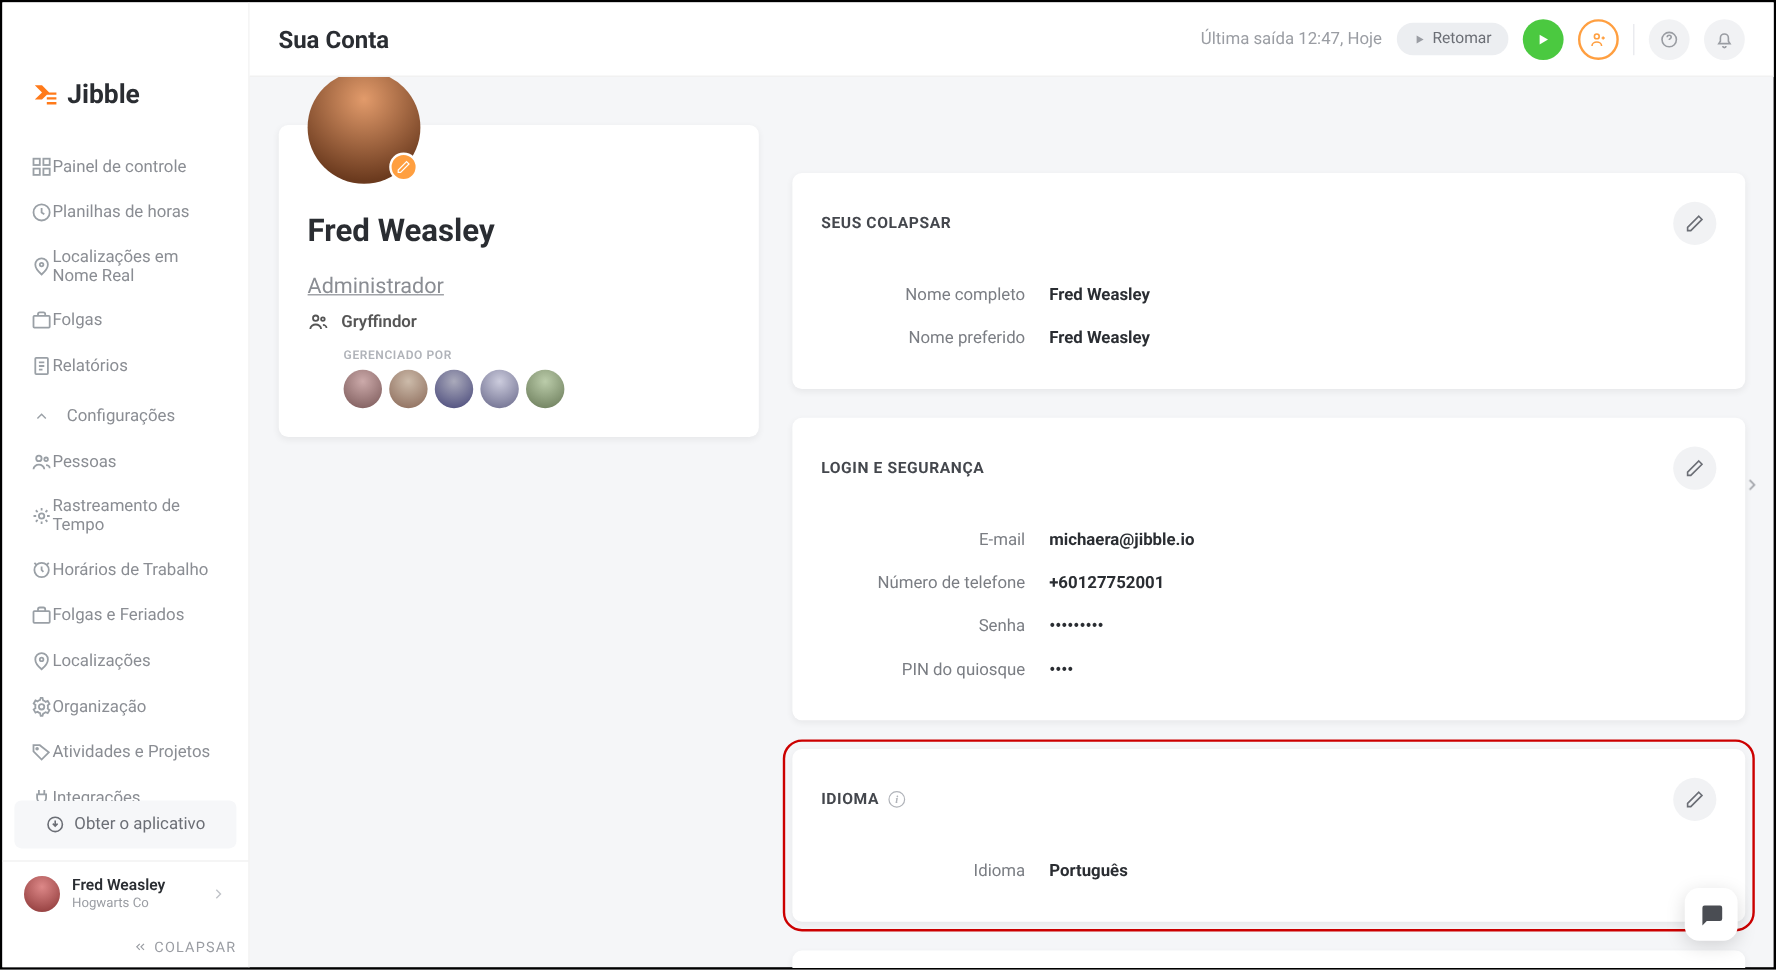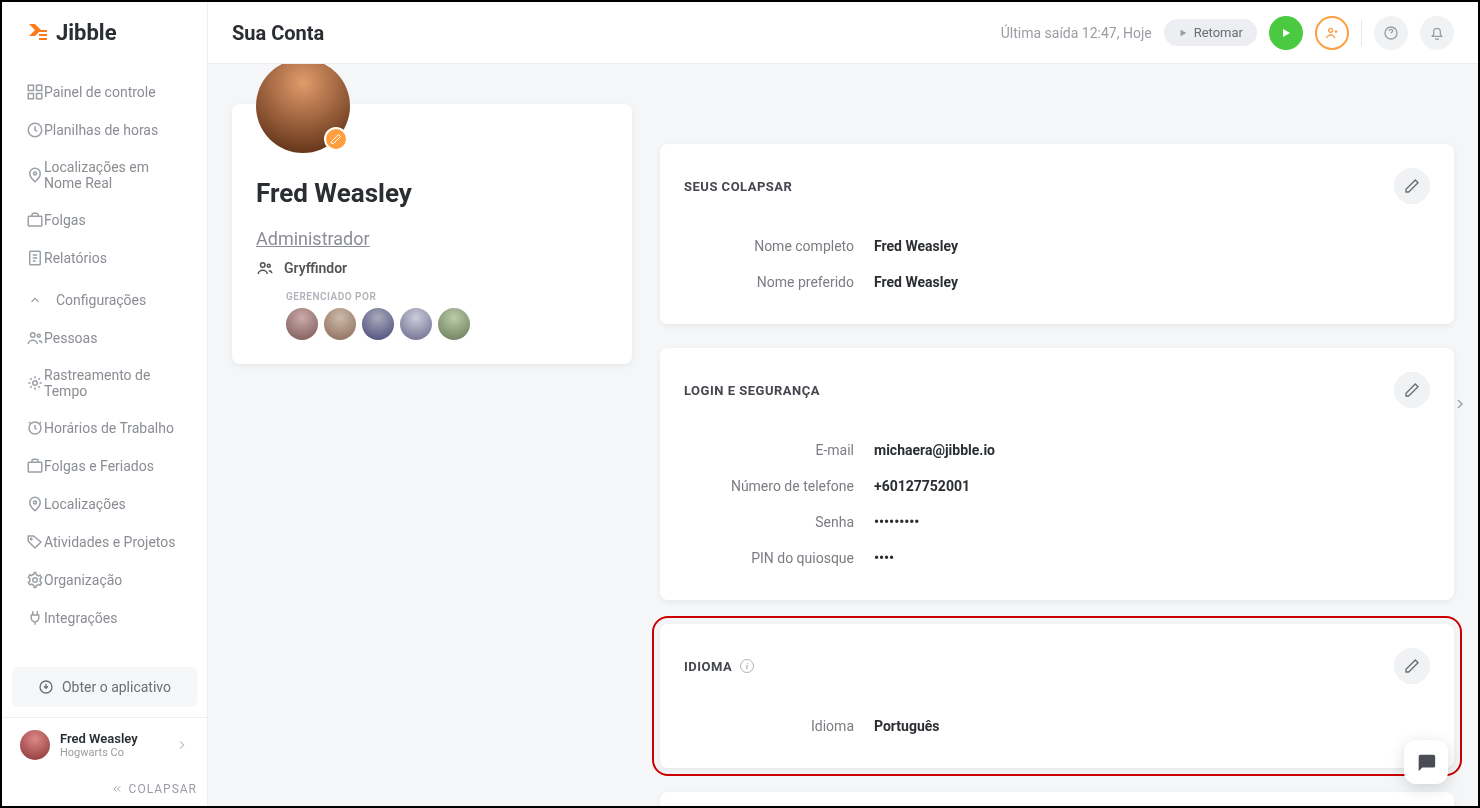--- a/index.html
+++ b/index.html
@@ -1,20 +1,20 @@
 <!DOCTYPE html>
 <html><head>
 <meta charset="utf-8">
 <style>
 * { margin: 0; padding: 0; box-sizing: border-box; }
 body { font-family: -apple-system, BlinkMacSystemFont, "Segoe UI", Roboto, sans-serif; background: #f5f6f8; width: 1480px; height: 808px; overflow: hidden; position: relative; border: 2px solid #000; }
 
 
 .sidebar { position: absolute; left: 0; top: 0; width: 206px; height: 100%; background: #fff; border-right: 1px solid #eee; display: flex; flex-direction: column; }
-.logo { padding: 18px 24px; display: flex; align-items: center; gap: 6px; }
+.logo { padding: 18px 24px; display: flex; align-items: center; gap: 6px; margin-top: 47px; }
 .logo-icon { width: 24px; height: 24px; }
 .logo-text { font-size: 22px; font-weight: 700; color: #2a2d32; }
 .nav { flex: 1; overflow-y: auto; padding-top: 10px; }
 .nav-item { display: flex; align-items: center; padding: 10px 24px; color: #8a8d93; font-size: 14px; cursor: pointer; }
 .nav-icon { width: 18px; height: 18px; display: flex; align-items: center; justify-content: center; flex-shrink: 0; }
 .nav-section-collapse { display: flex; align-items: center; gap: 12px; padding: 14px 24px 10px; color: #8a8d93; font-size: 14px; cursor: pointer; }
 .get-app { margin: 0 10px 10px; padding: 12px; background: #f6f7f9; color: #6b6e75; font-size: 14px; display: flex; align-items: center; justify-content: center; gap: 8px; border-radius: 6px; cursor: pointer; }
 .user-footer { padding: 12px 18px; display: flex; align-items: center; gap: 10px; border-top: 1px solid #eee; cursor: pointer; }
 .user-footer-avatar { width: 30px; height: 30px; border-radius: 50%; background: radial-gradient(circle at 50% 30%, #d88, #833); }
 .user-footer-info { flex: 1; }
@@ -186,34 +186,34 @@
           <svg width="18" height="18" viewBox="0 0 24 24" fill="none" stroke="#9aa0a6" stroke-width="2">
             <path d="M12 21s-7-6-7-11a7 7 0 0114 0c0 5-7 11-7 11z"></path>
             <circle cx="12" cy="10" r="2"></circle>
           </svg>
         </span>
       <span>Localizações</span>
     </div>
     <div class="nav-item">
       <span class="nav-icon">
           <svg width="18" height="18" viewBox="0 0 24 24" fill="none" stroke="#9aa0a6" stroke-width="2">
+            <circle cx="12" cy="12" r="3"></circle>
+            <path d="M19 12a7 7 0 00-.2-1.6l2-1.5-2-3.4-2.3 1a7 7 0 00-2.8-1.6L13 2h-2l-.7 2.4a7 7 0 00-2.8 1.6l-2.3-1-2 3.4 2 1.5A7 7 0 005 12c0 .5.1 1.1.2 1.6l-2 1.5 2 3.4 2.3-1a7 7 0 002.8 1.6L11 22h2l.7-2.4a7 7 0 002.8-1.6l2.3 1 2-3.4-2-1.5c.1-.5.2-1.1.2-1.6z"></path>
+          </svg>
+        </span>
+      <span>Organização</span>
+    </div>
+    <div class="nav-item">
+      <span class="nav-icon">
+          <svg width="18" height="18" viewBox="0 0 24 24" fill="none" stroke="#9aa0a6" stroke-width="2">
             <path d="M20 12l-8 8-9-9V4h7l10 8z"></path>
             <circle cx="7" cy="8" r="1" fill="#9aa0a6"></circle>
           </svg>
         </span>
       <span>Atividades e Projetos</span>
-    </div>
-    <div class="nav-item">
-      <span class="nav-icon">
-          <svg width="18" height="18" viewBox="0 0 24 24" fill="none" stroke="#9aa0a6" stroke-width="2">
-            <circle cx="12" cy="12" r="3"></circle>
-            <path d="M19 12a7 7 0 00-.2-1.6l2-1.5-2-3.4-2.3 1a7 7 0 00-2.8-1.6L13 2h-2l-.7 2.4a7 7 0 00-2.8 1.6l-2.3-1-2 3.4 2 1.5A7 7 0 005 12c0 .5.1 1.1.2 1.6l-2 1.5 2 3.4 2.3-1a7 7 0 002.8 1.6L11 22h2l.7-2.4a7 7 0 002.8-1.6l2.3 1 2-3.4-2-1.5c.1-.5.2-1.1.2-1.6z"></path>
-          </svg>
-        </span>
-      <span>Organização</span>
     </div>
     <div class="nav-item">
       <span class="nav-icon">
           <svg width="18" height="18" viewBox="0 0 24 24" fill="none" stroke="#9aa0a6" stroke-width="2">
             <path d="M9 3v5M15 3v5M7 8h10v4a5 5 0 01-5 5 5 5 0 01-5-5V8zM12 17v4"></path>
           </svg>
         </span>
       <span>Integrações</span>
     </div>
   </div>

